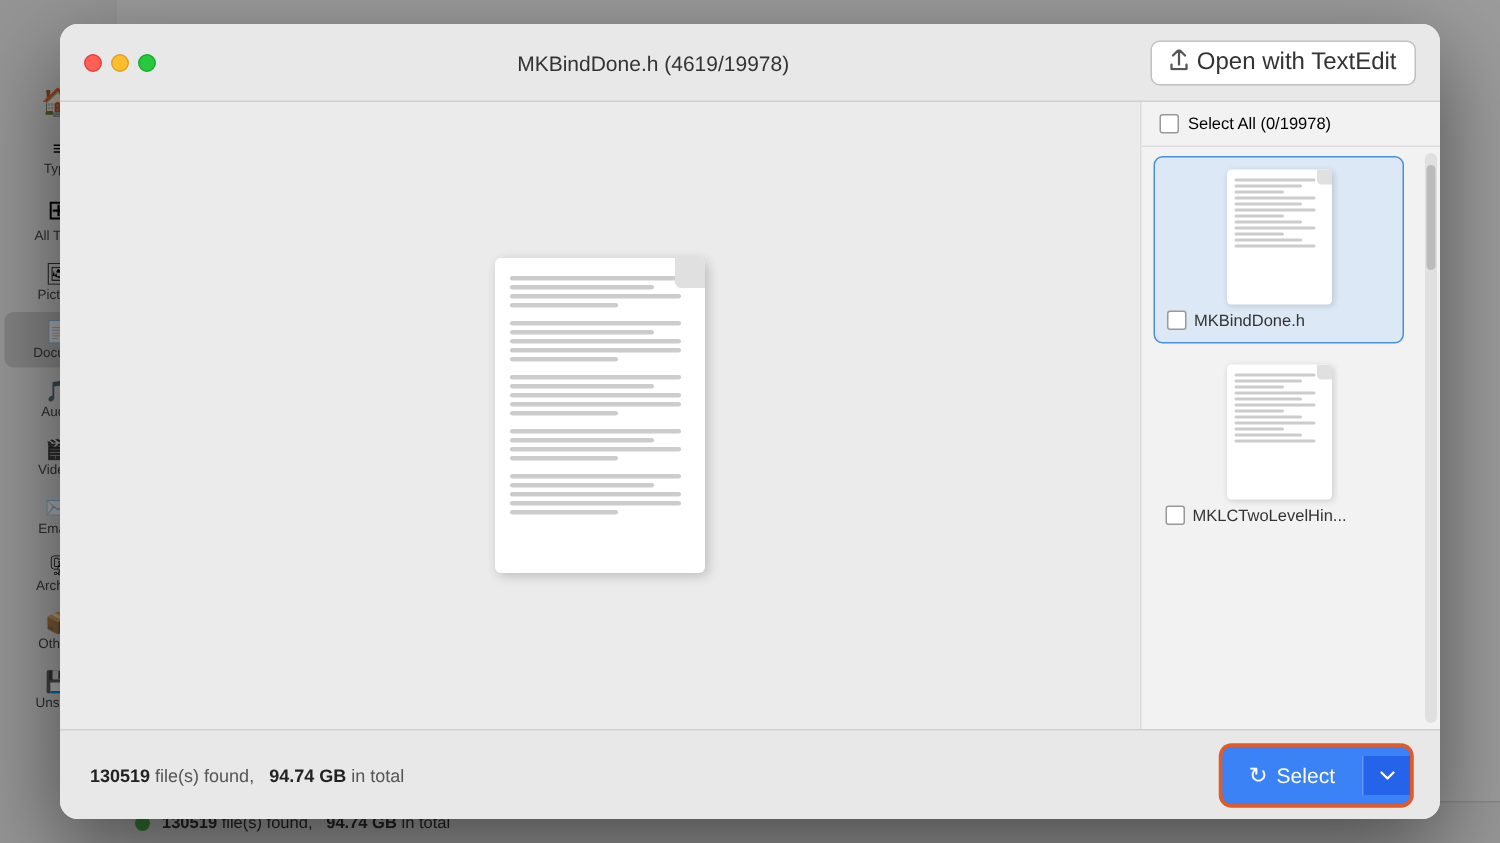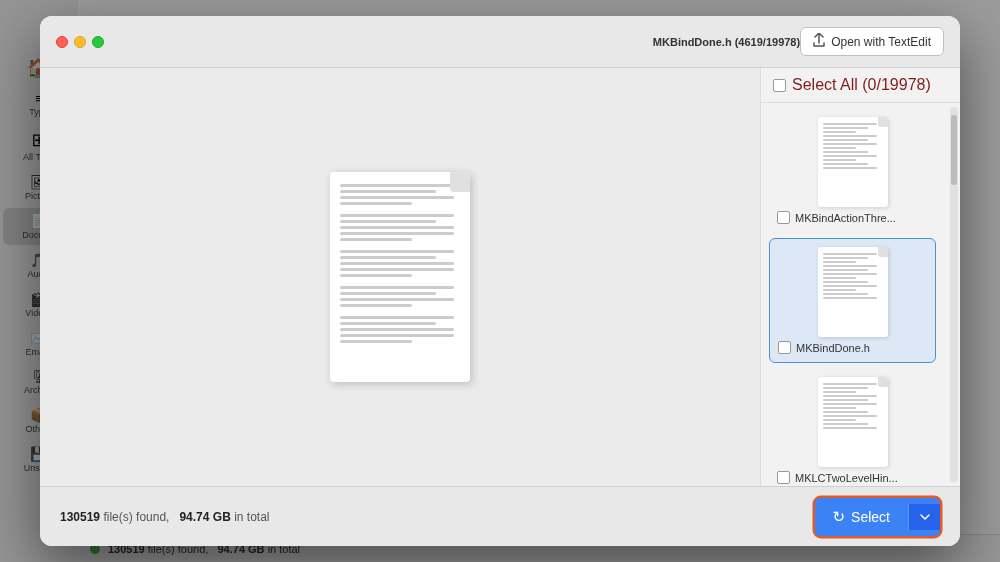--- a/index.html
+++ b/index.html
@@ -69,39 +69,39 @@
       width: 12px;
       height: 12px;
       border-radius: 50%;
     }
     .traffic-close { background: #ff5f56; border: 1px solid #e0443e; }
     .traffic-minimize { background: #ffbd2e; border: 1px solid #dea123; }
     .traffic-maximize { background: #27c93f; border: 1px solid #1aab29; }
 
     .dialog-title-center {
       flex: 1;
-      text-align: right;
-      font-size: 11px;
-      font-weight: 700;
+      text-align: center;
+      font-size: 14px;
+      font-weight: 400;
       color: #333;
     }
     .dialog-title-right {
       display: flex;
       align-items: center;
       gap: 10px;
     }
     .open-with-btn {
       display: flex;
       align-items: center;
       gap: 6px;
       background: white;
       border: 1px solid #c0c0c0;
       border-radius: 6px;
       padding: 5px 12px;
-      font-size: 12px;
+      font-size: 16px;
       color: #333;
       cursor: pointer;
     }
     .share-icon {
       font-size: 14px;
       color: #555;
     }
 
     
     .dialog-body {
@@ -162,22 +162,22 @@
 
     .select-all-row {
       padding: 8px 12px;
       display: flex;
       align-items: center;
       gap: 6px;
       border-bottom: 1px solid #ddd;
       flex-shrink: 0;
     }
     .select-all-label {
-      font-size: 16px;
-      color: #7f1d1d;
+      font-size: 11px;
+      color: #000000;
     }
     .checkbox {
       width: 13px;
       height: 13px;
       border: 1px solid #999;
       border-radius: 2px;
       background: white;
       flex-shrink: 0;
     }
 
@@ -509,40 +509,20 @@
         <div class="file-list-panel">
 
           <div class="select-all-row">
             <div class="checkbox"></div>
             <span class="select-all-label">Select All (0/19978)</span>
           </div>
 
           <div style="flex:1; display:flex; overflow:hidden; position:relative;">
             <div class="file-list-scroll" style="flex:1; padding-right:14px;">
 
-              <div class="file-item">
-                <div class="file-thumbnail">
-                  <div class="file-thumb-line l"></div>
-                  <div class="file-thumb-line m"></div>
-                  <div class="file-thumb-line s"></div>
-                  <div class="file-thumb-line l"></div>
-                  <div class="file-thumb-line m"></div>
-                  <div class="file-thumb-line l"></div>
-                  <div class="file-thumb-line s"></div>
-                  <div class="file-thumb-line m"></div>
-                  <div class="file-thumb-line l"></div>
-                  <div class="file-thumb-line s"></div>
-                  <div class="file-thumb-line m"></div>
-                  <div class="file-thumb-line l"></div>
-                </div>
-                <div class="file-checkbox-row">
-                  <div class="checkbox"></div>
-                  <span class="file-name">MKBindActionThre...</span>
-                </div>
-              </div>
 
               <div class="file-item selected">
                 <div class="file-thumbnail">
                   <div class="file-thumb-line l"></div>
                   <div class="file-thumb-line m"></div>
                   <div class="file-thumb-line s"></div>
                   <div class="file-thumb-line l"></div>
                   <div class="file-thumb-line m"></div>
                   <div class="file-thumb-line l"></div>
                   <div class="file-thumb-line s"></div>

